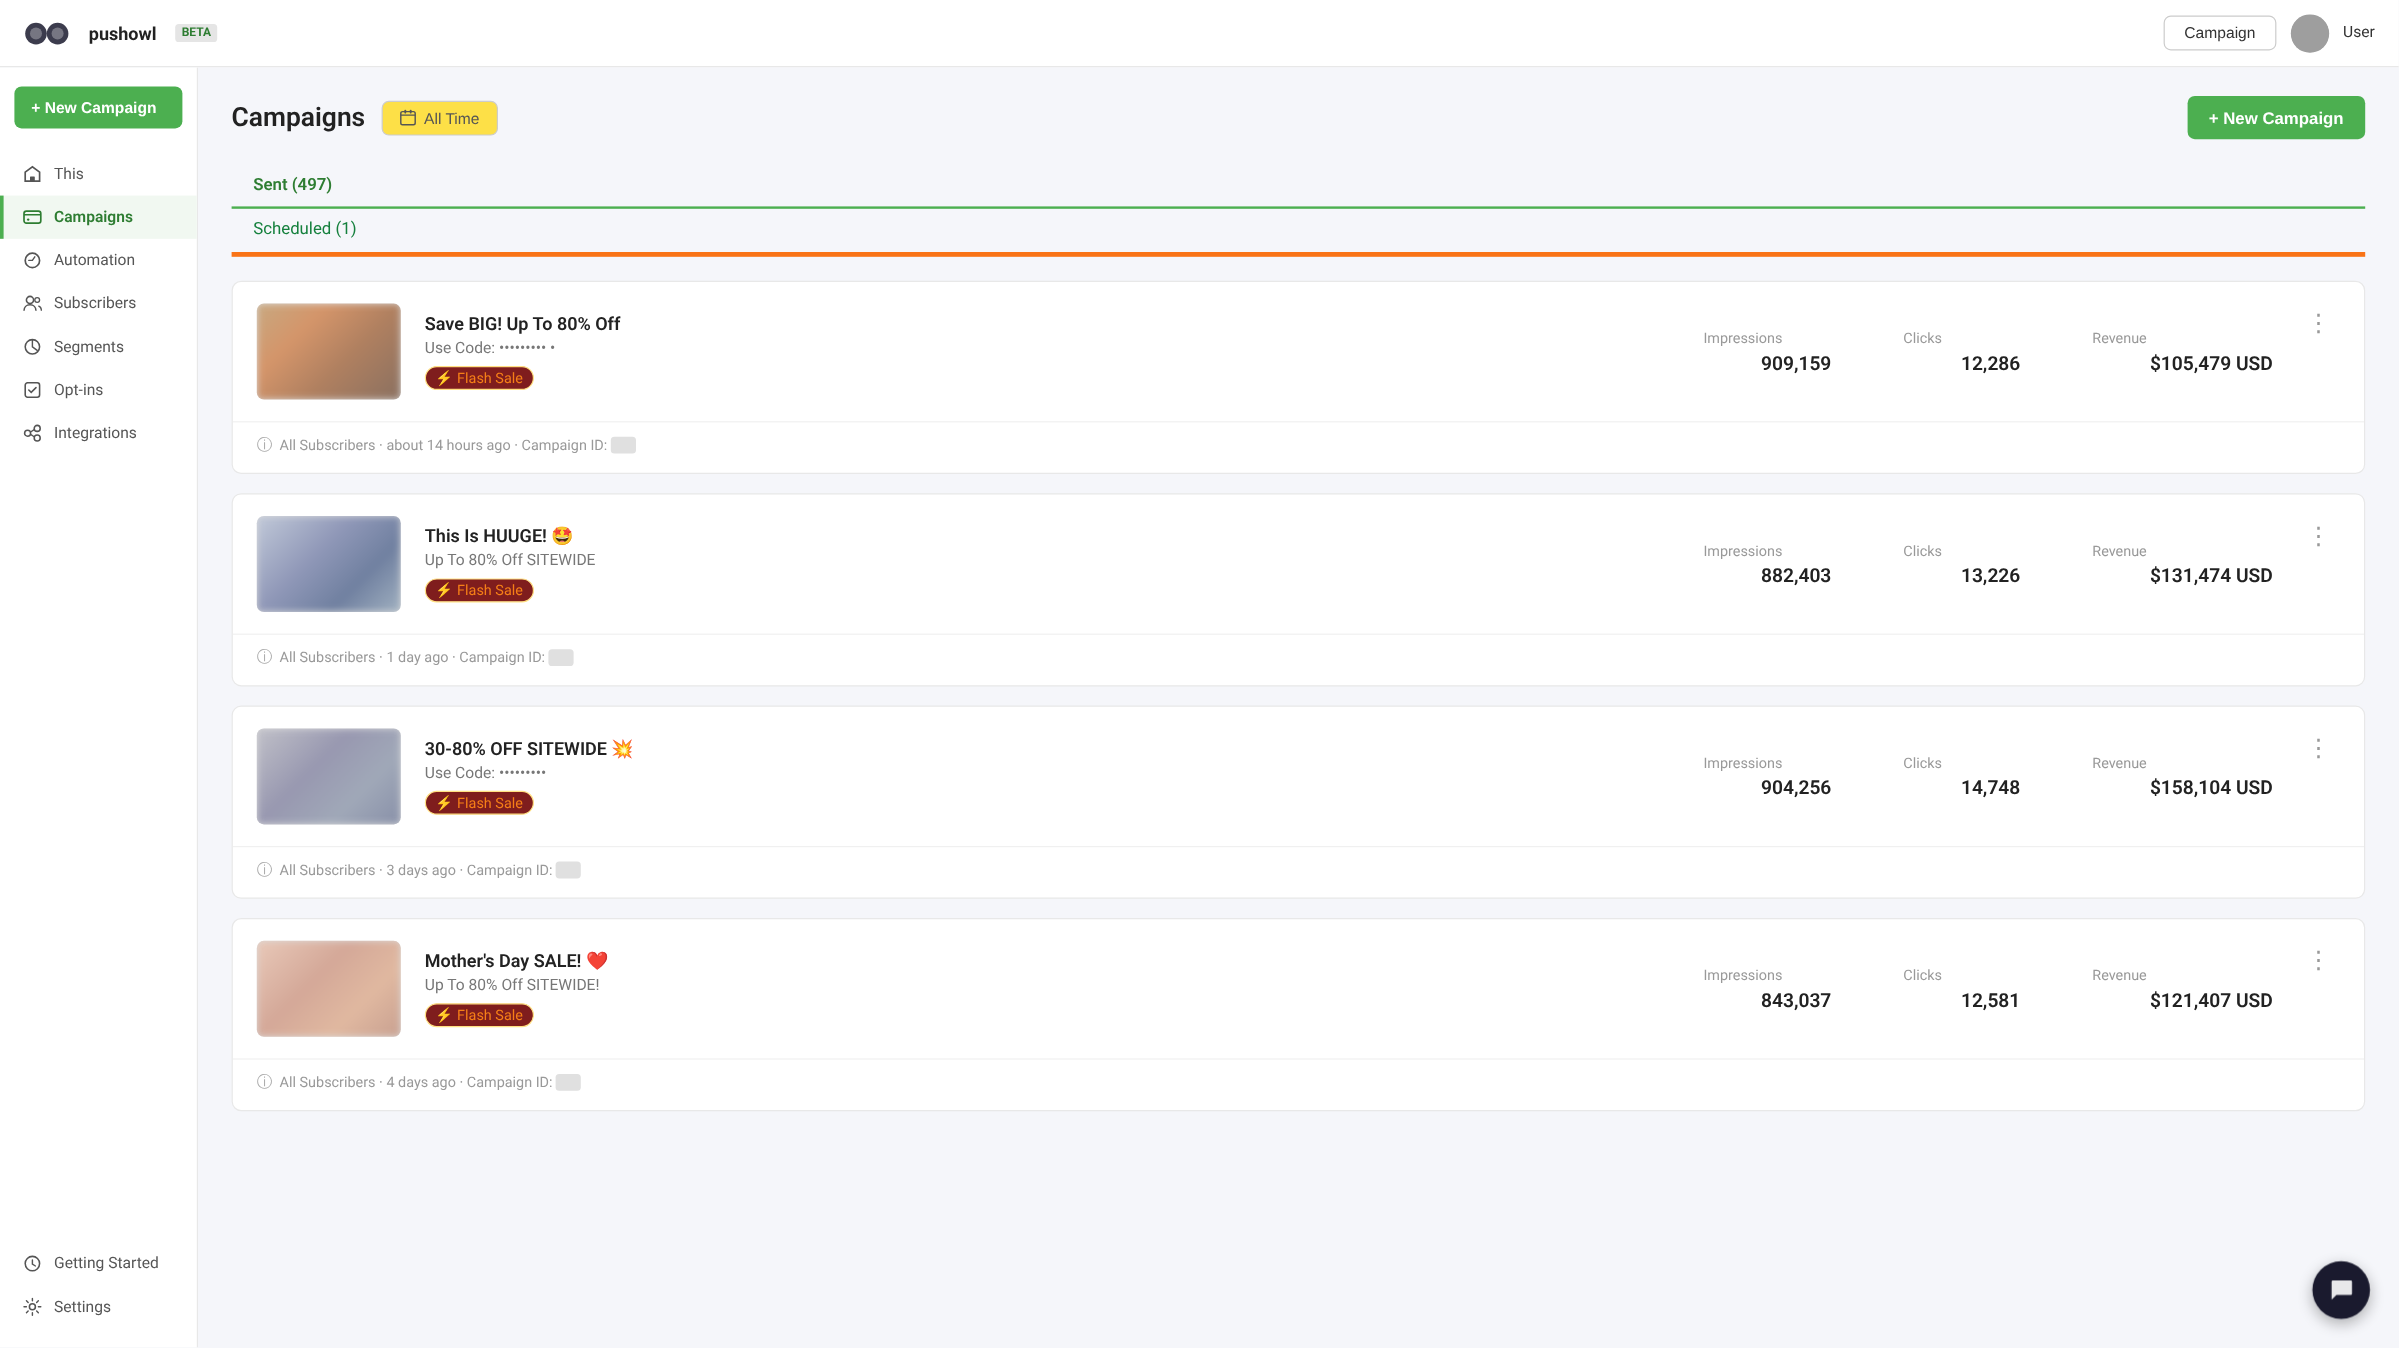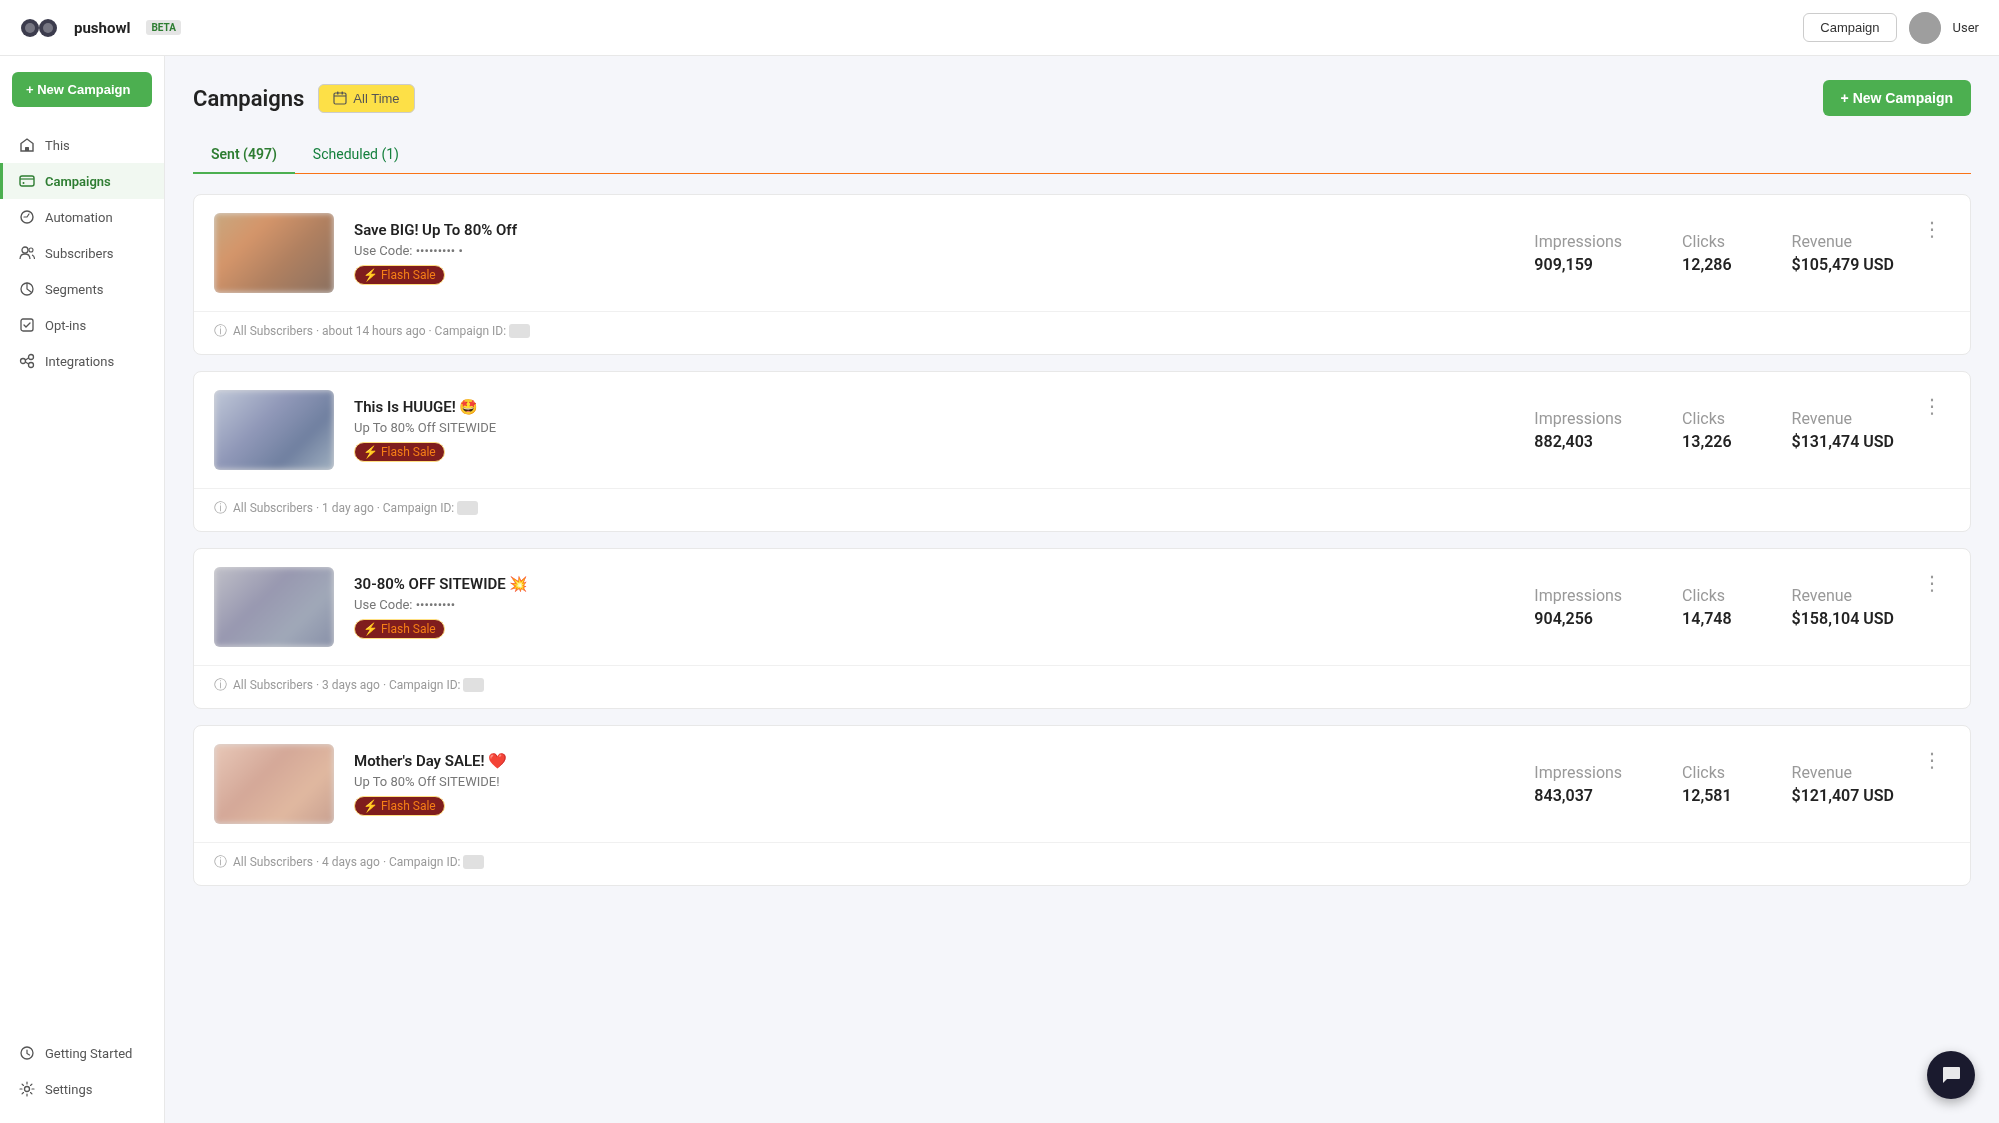--- a/index.html
+++ b/index.html
@@ -174,22 +174,23 @@
       font-weight: 600;
       cursor: pointer;
       display: flex;
       align-items: center;
       gap: 6px;
     }
 
     
     .tabs {
       display: flex;
-      border-bottom: 1px solid #f97316;
+      border-bottom: 4px solid #f97316;
       margin-bottom: 20px;
+      flex-direction: column;
     }
     .tab {
       padding: 10px 18px;
       font-size: 14px;
       color: #15803d;
       cursor: pointer;
       border-bottom: 2px solid transparent;
       margin-bottom: -1px;
     }
     .tab.active {
@@ -268,27 +269,28 @@
     .campaign-stats {
       display: flex;
       gap: 60px;
     }
     .stat-block {
       display: flex;
       flex-direction: column;
       gap: 4px;
     }
     .stat-label {
-      font-size: 16px;
+      font-size: 12px;
       color: #999;
     }
     .stat-value {
       font-size: 16px;
       font-weight: 600;
       color: #222;
+      margin-left: 48px;
     }
     .campaign-menu-btn {
       background: none;
       border: none;
       cursor: pointer;
       color: #999;
       font-size: 20px;
       padding: 4px 8px;
       align-self: flex-start;
     }

